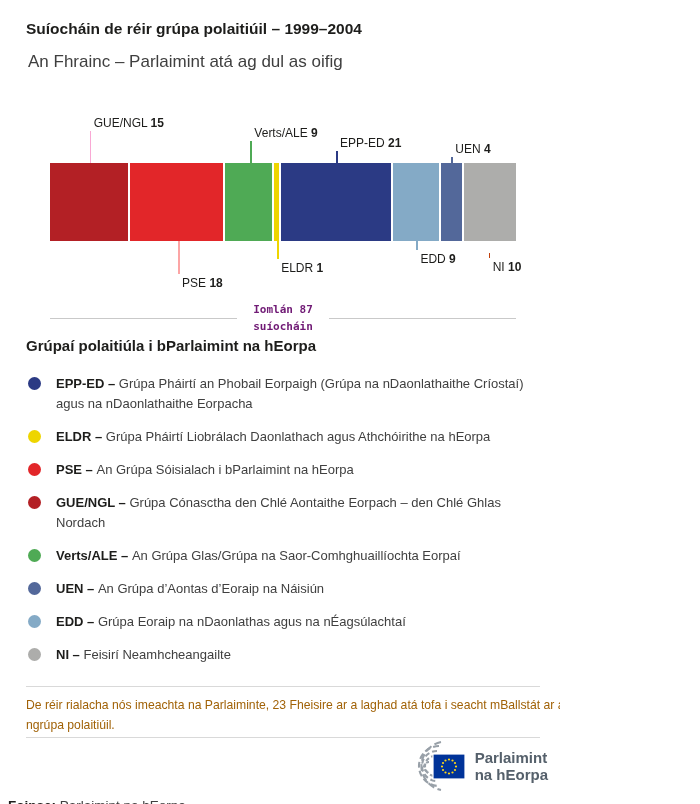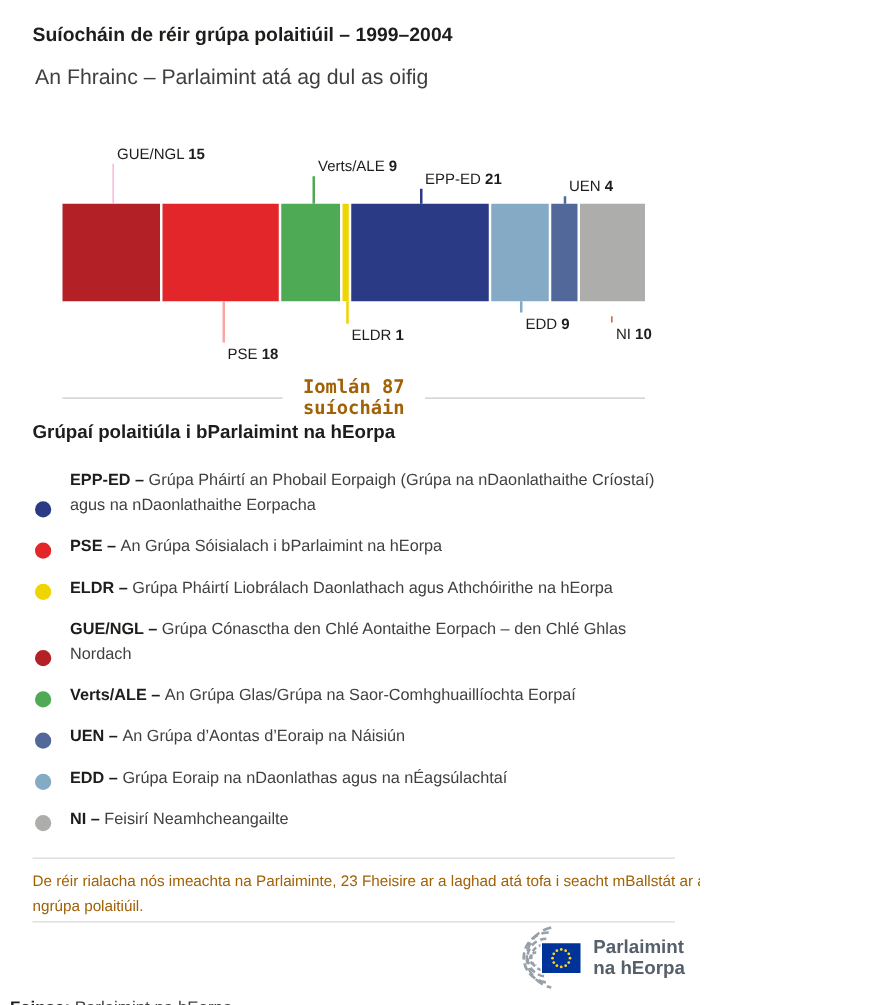--- a/index.html
+++ b/index.html
@@ -14,25 +14,25 @@
   .stacked-bar{position:absolute;left:0;right:0;top:53px;height:78px;display:flex;gap:2px;}
   .segment{height:100%;}
   .callout{position:absolute;width:1.5px;}
   .callout-label{position:absolute;white-space:nowrap;font-size:12px;color:#1d1d1b;}
   .callout.above .callout-label{left:4px;bottom:100%;margin-bottom:1px;}
   .callout.below .callout-label{left:4px;top:100%;margin-top:2px;}
   .callout-label b{font-weight:bold;}
   .total-row{position:absolute;left:0;right:0;top:191px;display:flex;align-items:center;}
   .total-line{flex:1;height:1px;background:#c9c9c9;}
   .total-text{margin:0 16px;font-family:"DejaVu Sans Mono",monospace;font-weight:bold;
-              font-size:15px;line-height:17px;text-align:center;color:#a16207;}
+              font-size:11px;line-height:17px;text-align:center;color:#701a75;}
   
   .legend{position:absolute;left:26px;right:20px;top:337px;}
   .legend-heading{font-size:15px;font-weight:bold;color:#1d1d1b;margin:0 0 20px 0;}
-  .legend-item{display:flex;align-items:flex-end;margin-bottom:13px;}
+  .legend-item{display:flex;align-items:flex-start;margin-bottom:13px;}
   .dot{width:13px;height:13px;border-radius:50%;flex:0 0 13px;margin:3px 15px 0 2px;}
   .legend-text{font-size:13px;line-height:20px;color:#404040;max-width:578px;}
   .legend-label{font-weight:bold;color:#1d1d1b;}
   
   .divider{position:absolute;left:26px;right:20px;height:1px;background:#d9d9d9;}
   .divider.d1{top:686px;} .divider.d2{top:737px;}
   .footnote{position:absolute;left:26px;top:695px;width:660px;font-size:12.2px;
             line-height:20px;color:#a16207;}
   .source{position:absolute;left:8px;top:770px;font-size:13.5px;color:#3f3f3f;margin-top:28px;}
   .source b{color:#1d1d1b;font-weight:bold;}
@@ -95,26 +95,26 @@
   </div>
 
   <div class="legend">
     <div class="legend-heading">Grúpaí polaitiúla i bParlaimint na hEorpa</div>
     <div>
         <div class="legend-item">
           <span class="dot" style="background: rgb(43, 58, 132);"></span>
           <span class="legend-text"><span class="legend-label">EPP-ED – </span><span>Grúpa Pháirtí an Phobail Eorpaigh (Grúpa na nDaonlathaithe Críostaí) agus na nDaonlathaithe Eorpacha</span></span>
         </div>
         <div class="legend-item">
+          <span class="dot" style="background: rgb(238, 213, 0);"></span>
+          <span class="legend-text"><span class="legend-label">ELDR – </span><span>Grúpa Pháirtí Liobrálach Daonlathach agus Athchóirithe na hEorpa</span></span>
+        </div>
+        <div class="legend-item">
           <span class="dot" style="background: rgb(226, 38, 41);"></span>
           <span class="legend-text"><span class="legend-label">PSE – </span><span>An Grúpa Sóisialach i bParlaimint na hEorpa</span></span>
-        </div>
-        <div class="legend-item">
-          <span class="dot" style="background: rgb(238, 213, 0);"></span>
-          <span class="legend-text"><span class="legend-label">ELDR – </span><span>Grúpa Pháirtí Liobrálach Daonlathach agus Athchóirithe na hEorpa</span></span>
         </div>
         <div class="legend-item">
           <span class="dot" style="background: rgb(179, 32, 37);"></span>
           <span class="legend-text"><span class="legend-label">GUE/NGL – </span><span>Grúpa Cónasctha den Chlé Aontaithe Eorpach – den Chlé Ghlas Nordach</span></span>
         </div>
         <div class="legend-item">
           <span class="dot" style="background: rgb(79, 170, 85);"></span>
           <span class="legend-text"><span class="legend-label">Verts/ALE – </span><span>An Grúpa Glas/Grúpa na Saor-Comhghuaillíochta Eorpaí</span></span>
         </div>
         <div class="legend-item">

